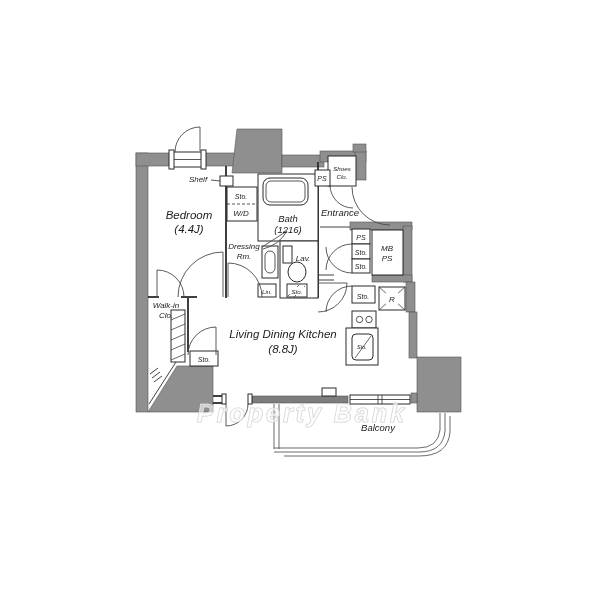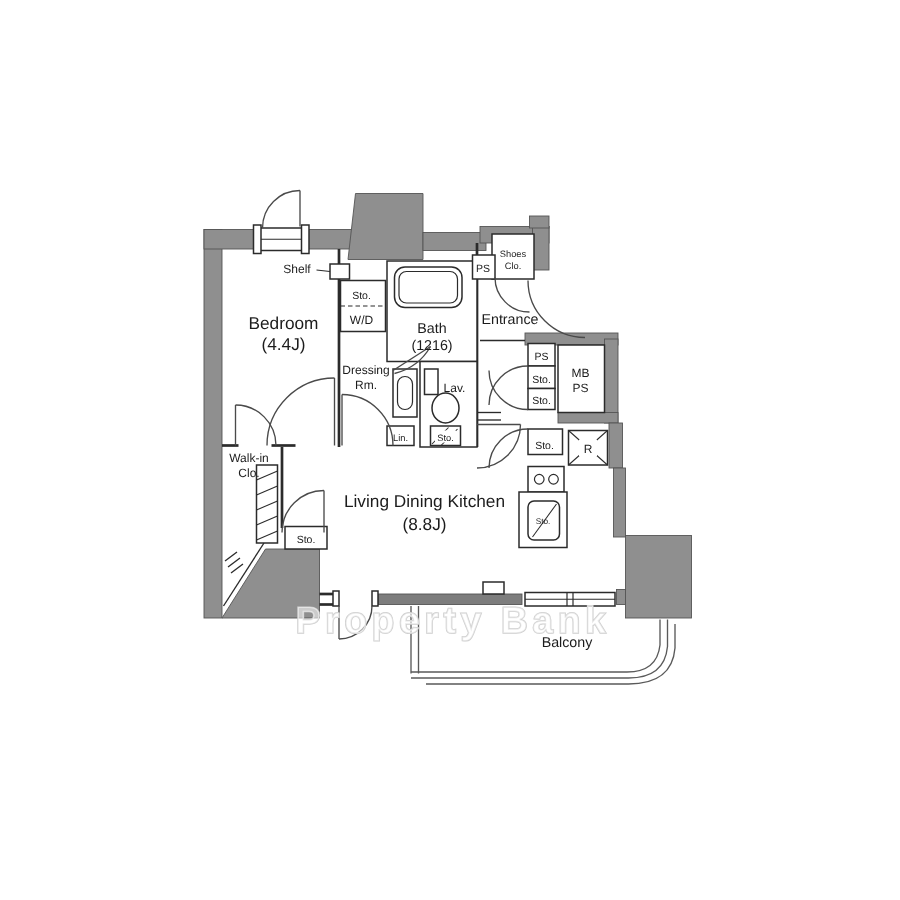--- a/index.html
+++ b/index.html
@@ -1,16 +1,16 @@
 <!DOCTYPE html>
 <html><head>
 <meta charset="utf-8">
 <style>
   html,body{margin:0;padding:0;background:#ffffff;}
-  .stage{position:relative;width:552px;height:600px;background:#ffffff;overflow:hidden;}
+  .stage{position:relative;width:552px;height:600px;background:#ffffff;overflow:hidden;font-style:italic;}
   svg{position:absolute;left:0;top:0;}
   text{font-family:"Liberation Sans","DejaVu Sans",sans-serif;fill:#1c1c1c;}
   .room-label{font-size:11.5px;}
   .med-label{font-size:9.5px;}
   .sm-label{font-size:8px;}
   .xs-label{font-size:7px;}
   .xxs-label{font-size:6.2px;}
   .tiny-label{font-size:5.5px;}
   .watermark{font-size:25px;font-weight:bold;letter-spacing:3px;
              fill:rgba(255,255,255,0.55);stroke:#cfcfcf;stroke-width:1px;

